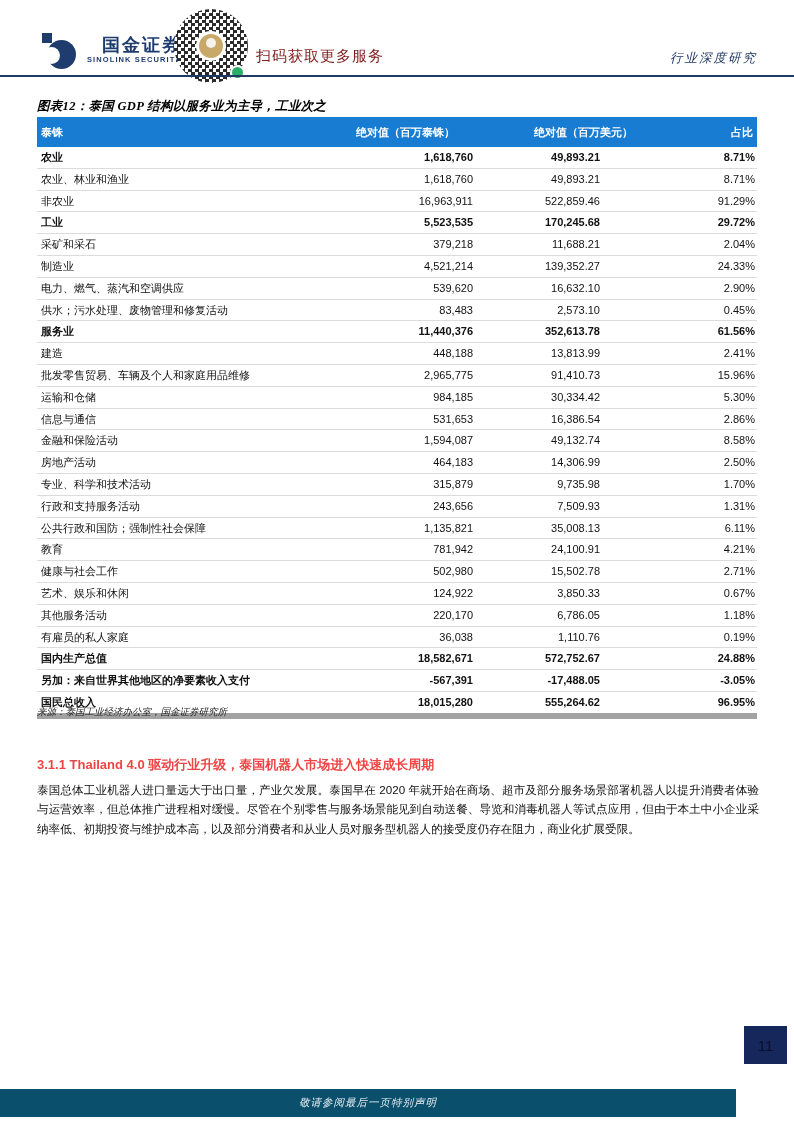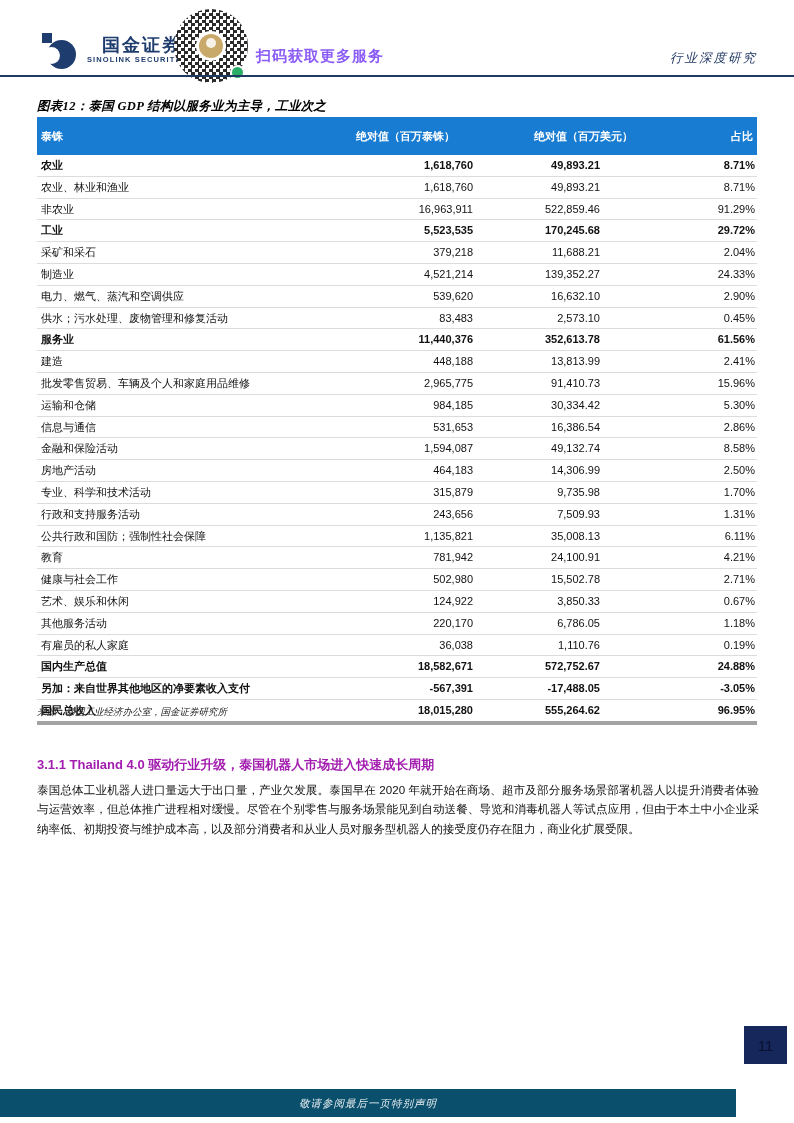--- a/index.html
+++ b/index.html
@@ -25,61 +25,61 @@
     position:absolute; inset:0; border-radius:50%;
     background:
       repeating-conic-gradient(#2b2b2b 0% 25%, #ffffff 0% 50%) 0 0 / 7px 7px;
   }
   .qr-center { position:absolute; left:22px; top:22px; width:30px; height:30px; border-radius:50%;
     background:#c9a96a; border:3px solid #fff; box-shadow:0 0 0 1px #c9a96a inset; }
   .qr-center-inner { position:absolute; left:7px; top:4px; width:10px; height:10px; border-radius:50%; background:#fff; opacity:.85; }
   .qr-wechat { position:absolute; left:56px; top:56px; width:15px; height:15px; border-radius:50%;
     background:#2aae67; border:2px solid #fff; }
 
-  .scan-text { position:absolute; left:256px; top:47px; font-size:15px; font-weight:700; color:#8b5cf6; letter-spacing:1px; }
+  .scan-text { position:absolute; left:256px; top:47px; font-size:15px; font-weight:400; color:#7f1d1d; letter-spacing:1px; }
   .report-type { position:absolute; right:37px; top:50px; font-size:12.5px; color:#1f3864;
     font-family:"Liberation Serif", serif; font-style:italic; letter-spacing:2px; }
 
   
   .fig-title { position:absolute; left:37px; top:98px; font-size:12.5px; font-weight:bold; font-style:italic;
     color:#000; font-family:"Liberation Serif", serif; letter-spacing:0.3px; }
 
   
   .gdp-table { position:absolute; left:37px; top:117px; width:720px; border-collapse:collapse; table-layout:fixed; }
   .gdp-table th {
     background:#187cd2; color:#fff; font-size:11px; font-weight:bold;
-    height:38px; text-align:right; white-space:nowrap; overflow:hidden;
+    height:30px; text-align:right; white-space:nowrap; overflow:hidden;
   }
   .gdp-table th.c1 { text-align:left; padding-left:4px; }
   .gdp-table th.c2 { padding-right:20px; }
   .gdp-table th.c3 { padding-right:2px; }
   .gdp-table th.c4 { padding-right:4px; }
   .gdp-table td {
     font-size:11px; height:20.8px; line-height:20.8px; white-space:nowrap; overflow:hidden;
     border-bottom:1px solid #dcdcdc; color:#111;
   }
   .gdp-table td.c1 { text-align:left; padding-left:4px; }
   .gdp-table td.c2 { text-align:right; padding-right:2px; }
   .gdp-table td.c3 { text-align:right; padding-right:35px; }
   .gdp-table td.c4 { text-align:right; padding-right:2px; }
   .gdp-table tr.bold td { font-weight:bold; }
-  .gdp-table tr:last-child td { border-bottom:4px solid #a3a3a3; }
+  .gdp-table tr:last-child td { border-bottom:6px solid #a3a3a3; }
 
   .fig-source { position:absolute; left:37px; top:706px; font-size:9.5px; color:#222;
     font-family:Liberation Sans, sans-serif; font-style:italic; }
 
   
-  .sec-heading { position:absolute; left:37px; top:756px; width:720px; font-size:13px; font-weight:bold; color:#a21caf; }
+  .sec-heading { position:absolute; left:37px; top:756px; width:720px; font-size:13px; font-weight:bold; color:#ef4444; }
   .sec-body { position:absolute; left:37px; top:780px; width:722px; font-size:11.6px; line-height:19.3px;
     color:#111; text-align:justify; }
 
   
   .footer-bar { position:absolute; left:0; top:1089px; width:736px; height:28px; background:#0a506c; }
   .footer-disclaimer { position:absolute; left:0; top:0; width:100%; height:16px; line-height:28px;
-    text-align:center; color:#e9eef3; font-size:10.5px; font-family:Liberation Sans, sans-serif; font-style:italic; letter-spacing:1px; }
+    text-align:center; color:#e9eef3; font-size:10.5px; font-family:Liberation Serif, serif; font-style:italic; letter-spacing:1px; }
   .page-box { position:absolute; left:744px; top:1026px; width:43px; height:38px; background:#16275c; }
   .page-num { position:absolute; left:0; top:0; width:100%; height:100%; display:flex; align-items:center; justify-content:center;
     color:#0a0f2d; font-size:15px; }
 </style>
 </head>
 <body>
 
 <div class="page">
 
   <div class="logo-wrap">

